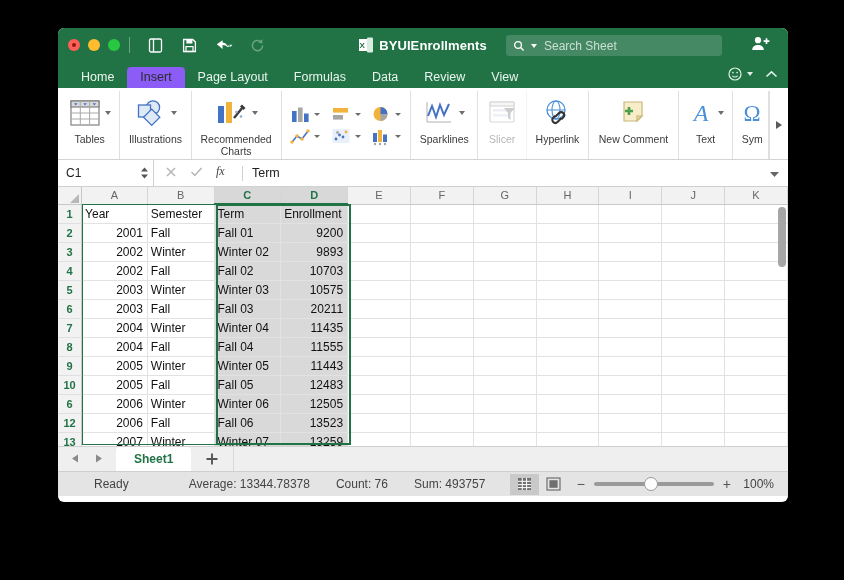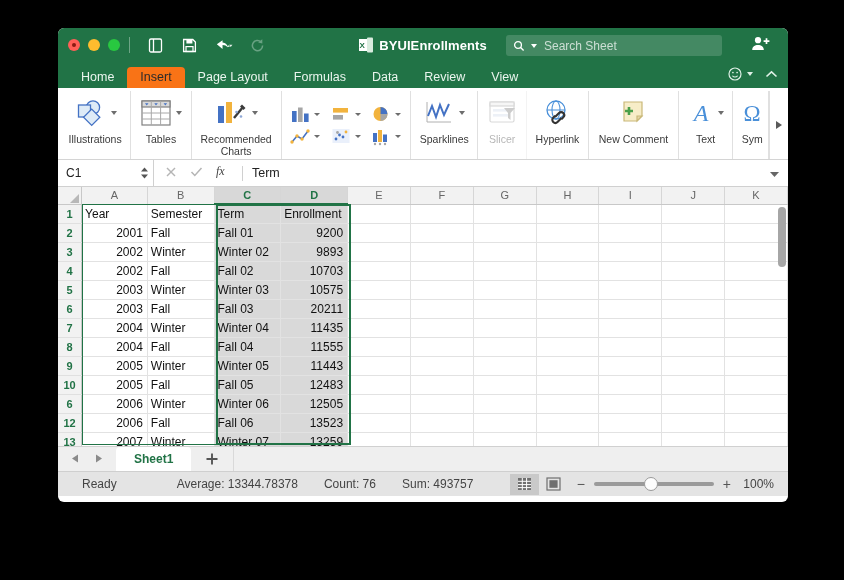--- a/index.html
+++ b/index.html
@@ -67,21 +67,21 @@
     position: relative;
   }
   .tab {
     padding: 4px 13px 5px;
     font-size: 12.5px;
     color: #eaf5ee;
     border-radius: 4px 4px 0 0;
     line-height: 1;
     cursor: default;
   }
-  .tab.active { background: #f97316; color: #2b2b2b; font-weight: 400; }
+  .tab.active { background: #8b5cf6; color: #2b2b2b; font-weight: 400; }
   .tabbar-right { position: absolute; right: 10px; bottom: 5px; display: flex; align-items: center; gap: 12px; }
 
   
   .ribbon {
     height: 72px;
     background: #fff;
     border-bottom: 1px solid #d4d4d4;
     display: flex; align-items: stretch;
     padding: 3px 0 0 2px;
     overflow: hidden;
@@ -190,21 +190,21 @@
   .addsheet { display: flex; align-items: center; padding: 0 14px; border-right: 1px solid #d9d9d9; }
 
   
   .statusbar {
     height: 25px; background: #e4e4e4;
     display: flex; align-items: center;
     border-top: 1px solid #cfcfcf;
     font-size: 12px; color: #444;
     position: relative;
   }
-  .st-ready { padding-left: 24px; text-align: right; }
+  .st-ready { padding-left: 36px; text-align: right; }
   .st-stats { display: flex; gap: 26px; padding-left: 60px; }
   .view-btns { position: absolute; left: 452px; display: flex; }
   .vbtn { width: 29px; height: 21px; display: flex; align-items: center; justify-content: center; }
   .vbtn.active { background: #c9c9c9; }
   .zoomgrp { position: absolute; right: 14px; display: flex; align-items: center; gap: 9px; }
   .zslider { width: 120px; height: 4px; background: #9a9a9a; border-radius: 2px; position: relative; }
   .zknob { position: absolute; left: 50px; top: -5px; width: 14px; height: 14px; border-radius: 50%; background: #fdfdfd; border: 1px solid #9a9a9a; }
   .zpct { font-size: 12px; color: #444; width: 34px; text-align: right; }
   .zsign { font-size: 14px; color: #555; line-height: 1; }
 </style>
@@ -301,46 +301,46 @@
             <polyline points="1.5,6.5 6.5,1.8 11.5,6.5" fill="none" stroke="#dff0e6" stroke-width="1.6"></polyline>
           </svg>
       </span>
     </div>
   </div>
 
   <div class="ribbon">
 
     <div class="rgroup">
       <div class="ricon-row">
-        <svg width="34" height="31" viewBox="0 0 34 31">
-          <circle cx="20" cy="9.5" r="6.6" fill="#deebf7" stroke="#4472c4" stroke-width="1.3"></circle>
-          <rect x="5.5" y="7" width="12" height="12" fill="#deebf7" stroke="#4472c4" stroke-width="1.3"></rect>
-          <rect x="13" y="13.5" width="11.5" height="11.5" transform="rotate(45 18.7 19.2)" fill="#deebf7" stroke="#4472c4" stroke-width="1.3"></rect>
-        </svg>
-        <span class="caret"></span>
-      </div>
-      <div class="rlabel">Illustrations</div>
-    </div>
-
-    <div class="rgroup">
-      <div class="ricon-row">
         <svg width="32" height="31" viewBox="0 0 32 31">
           <rect x="2" y="3" width="28" height="24" fill="#fff" stroke="#808080" stroke-width="1.2"></rect>
           <rect x="2" y="3" width="28" height="6" fill="#d9d9d9" stroke="#808080" stroke-width="1.2"></rect>
           <line x1="11.3" y1="3" x2="11.3" y2="27" stroke="#a8a8a8"></line>
             <line x1="20.6" y1="3" x2="20.6" y2="27" stroke="#a8a8a8"></line>
           <line x1="2" y1="15" x2="30" y2="15" stroke="#a8a8a8"></line>
             <line x1="2" y1="21" x2="30" y2="21" stroke="#a8a8a8"></line>
           <polygon points="5,5.2 8.5,5.2 6.75,7.4" fill="#4472c4"></polygon>
             <polygon points="14.3,5.2 17.8,5.2 16,7.4" fill="#4472c4"></polygon>
             <polygon points="23.6,5.2 27.1,5.2 25.3,7.4" fill="#4472c4"></polygon>
         </svg>
         <span class="caret"></span>
       </div>
       <div class="rlabel">Tables</div>
+    </div>
+
+    <div class="rgroup">
+      <div class="ricon-row">
+        <svg width="34" height="31" viewBox="0 0 34 31">
+          <circle cx="20" cy="9.5" r="6.6" fill="#deebf7" stroke="#4472c4" stroke-width="1.3"></circle>
+          <rect x="5.5" y="7" width="12" height="12" fill="#deebf7" stroke="#4472c4" stroke-width="1.3"></rect>
+          <rect x="13" y="13.5" width="11.5" height="11.5" transform="rotate(45 18.7 19.2)" fill="#deebf7" stroke="#4472c4" stroke-width="1.3"></rect>
+        </svg>
+        <span class="caret"></span>
+      </div>
+      <div class="rlabel">Illustrations</div>
     </div>
 
     <div class="rgroup">
       <div class="ricon-row">
         <svg width="34" height="31" viewBox="0 0 34 31">
           <rect x="4" y="8" width="6" height="17" fill="#4472c4"></rect>
           <rect x="12" y="4" width="6" height="21" fill="#f2b33d"></rect>
           <path d="M20 20 L29 9" stroke="#3c3c3c" stroke-width="2.4"></path>
           <polygon points="28,6.5 31.5,10 29.5,12 26,8.5" fill="#3c3c3c"></polygon>
           <circle cx="22.5" cy="14" r="1.3" fill="#8fa8d6"></circle>

